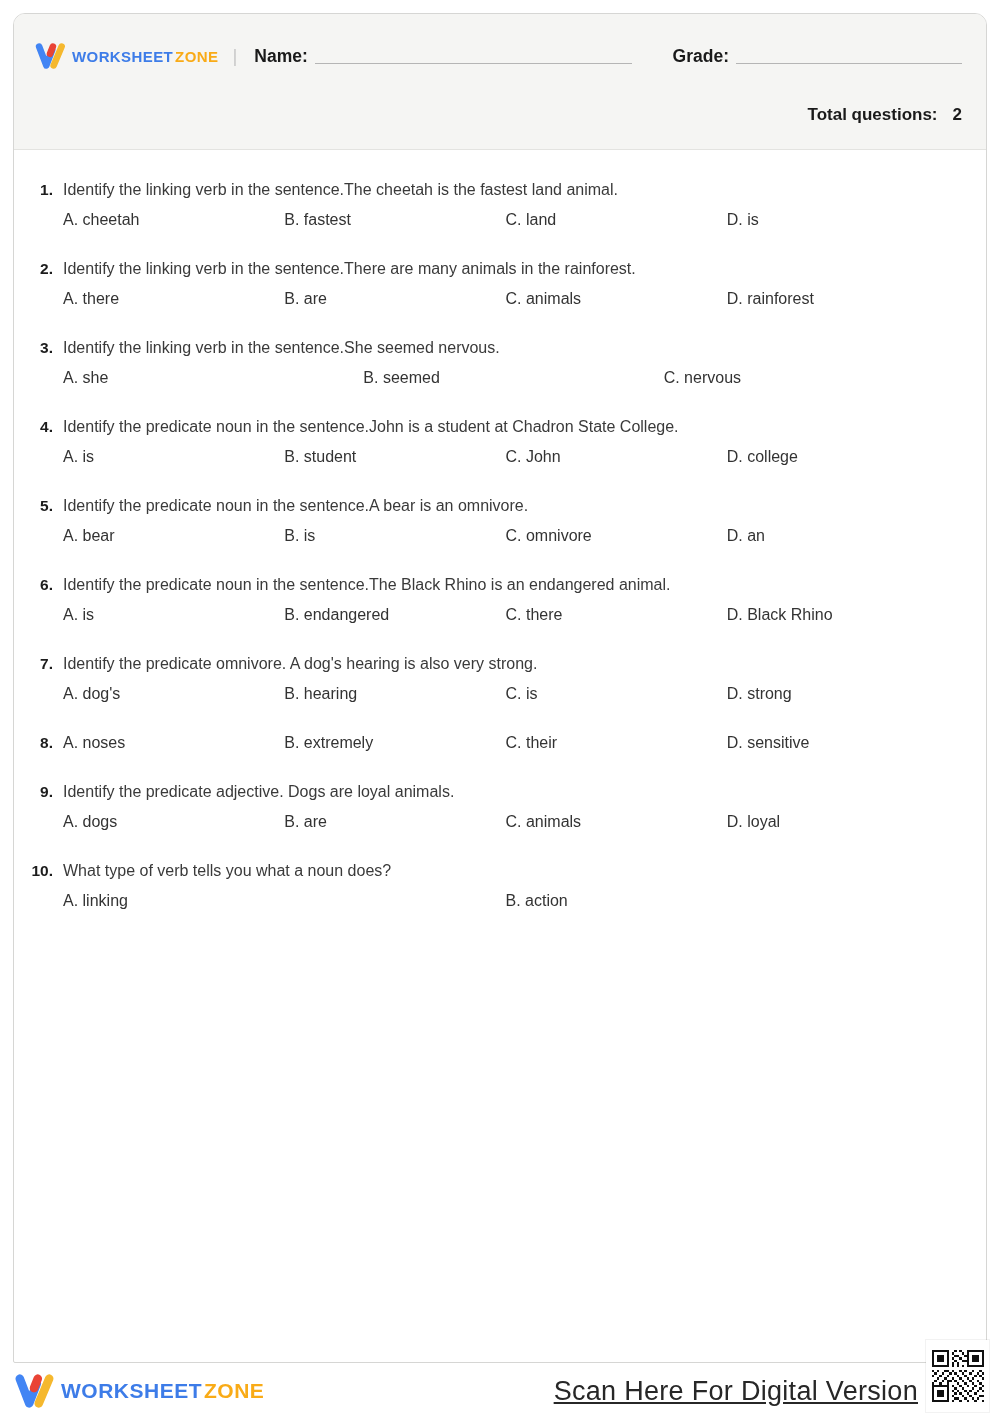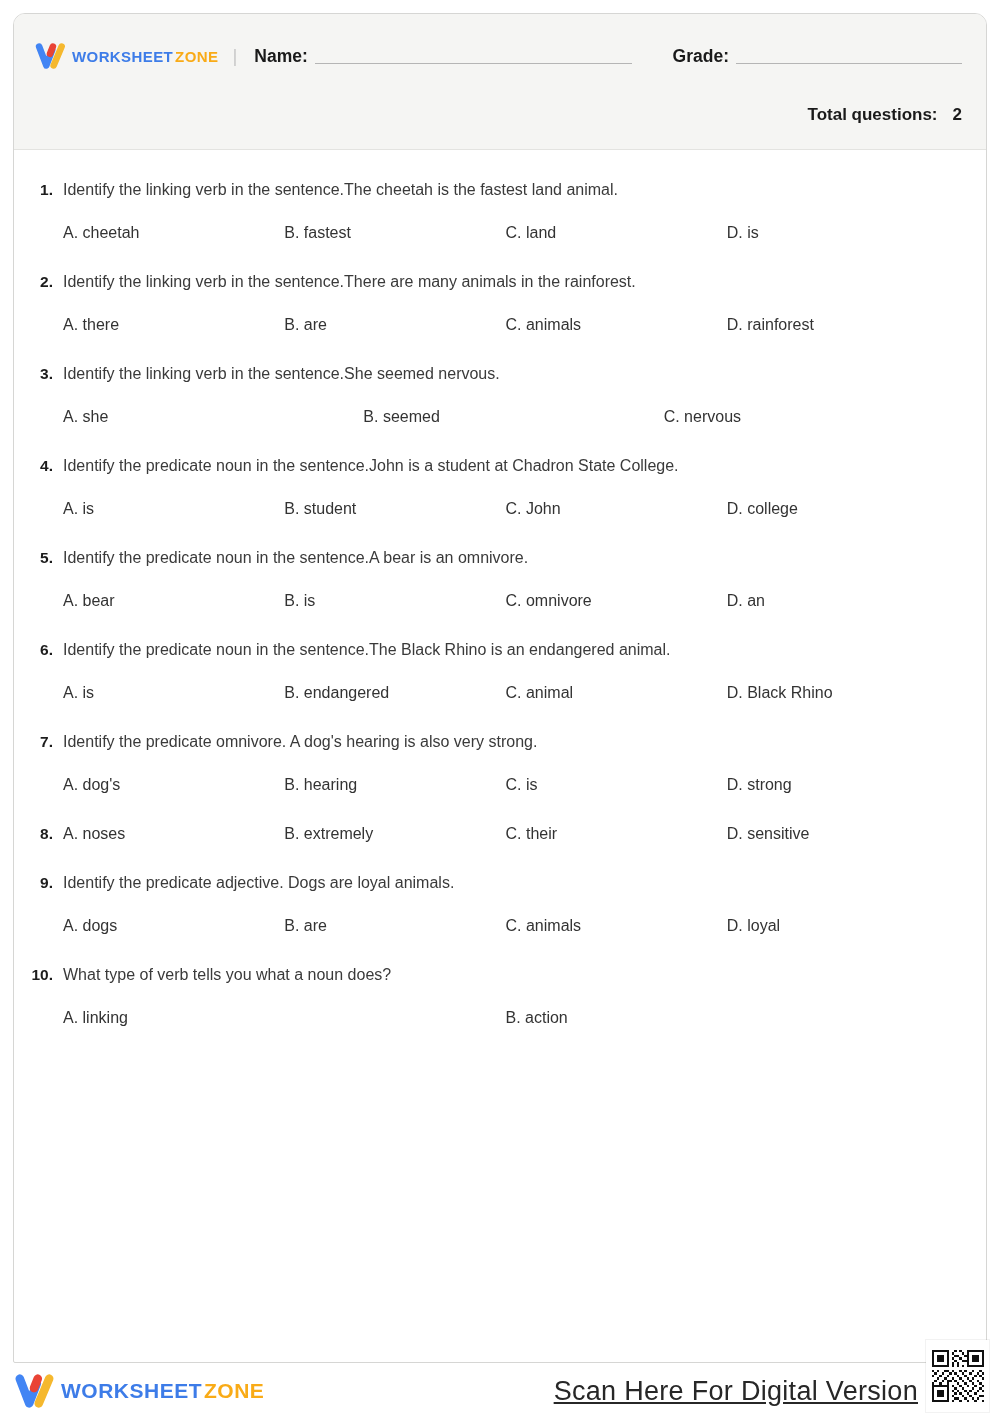--- a/index.html
+++ b/index.html
@@ -51,21 +51,21 @@
   
   .card-body { padding: 30px 38px 0 49px; background: #fff; }
   .question { position: relative; margin-bottom: 29px; }
   .q-num {
     position: absolute; right: 100%; top: 0;
     padding-right: 10px;
     font-weight: bold; font-size: 15.5px; color: #1c1c1c;
     line-height: 20px; white-space: nowrap;
   }
   .q-text { font-size: 16px; color: #3a3a3a; line-height: 20px; }
-  .options { display: grid; margin-top: 23px; }
+  .options { display: grid; margin-top: 10px; }
   .cols-4 { grid-template-columns: repeat(4, 1fr); }
   .cols-3 { grid-template-columns: repeat(3, 1fr); gap: 16px; }
   .cols-2 { grid-template-columns: repeat(2, 1fr); }
   .option { font-size: 16px; color: #333; line-height: 20px; }
 
   
   .footer {
     position: absolute; left: 13px; top: 1368px;
     width: 975px; height: 46px;
     display: flex; align-items: center;
@@ -168,21 +168,21 @@
           <span class="option">D. an</span>
         </div>
       </div>
 
       <div class="question">
         <span class="q-num">6.</span>
         <div class="q-text">Identify the predicate noun in the sentence.The Black Rhino is an endangered animal.</div>
         <div class="options cols-4">
           <span class="option">A. is</span>
           <span class="option">B. endangered</span>
-          <span class="option">C. animal</span>
+          <span class="option">C. there</span>
           <span class="option">D. Black Rhino</span>
         </div>
       </div>
 
       <div class="question">
         <span class="q-num">7.</span>
         <div class="q-text">Identify the predicate omnivore. A dog's hearing is also very strong.</div>
         <div class="options cols-4">
           <span class="option">A. dog's</span>
           <span class="option">B. hearing</span>

